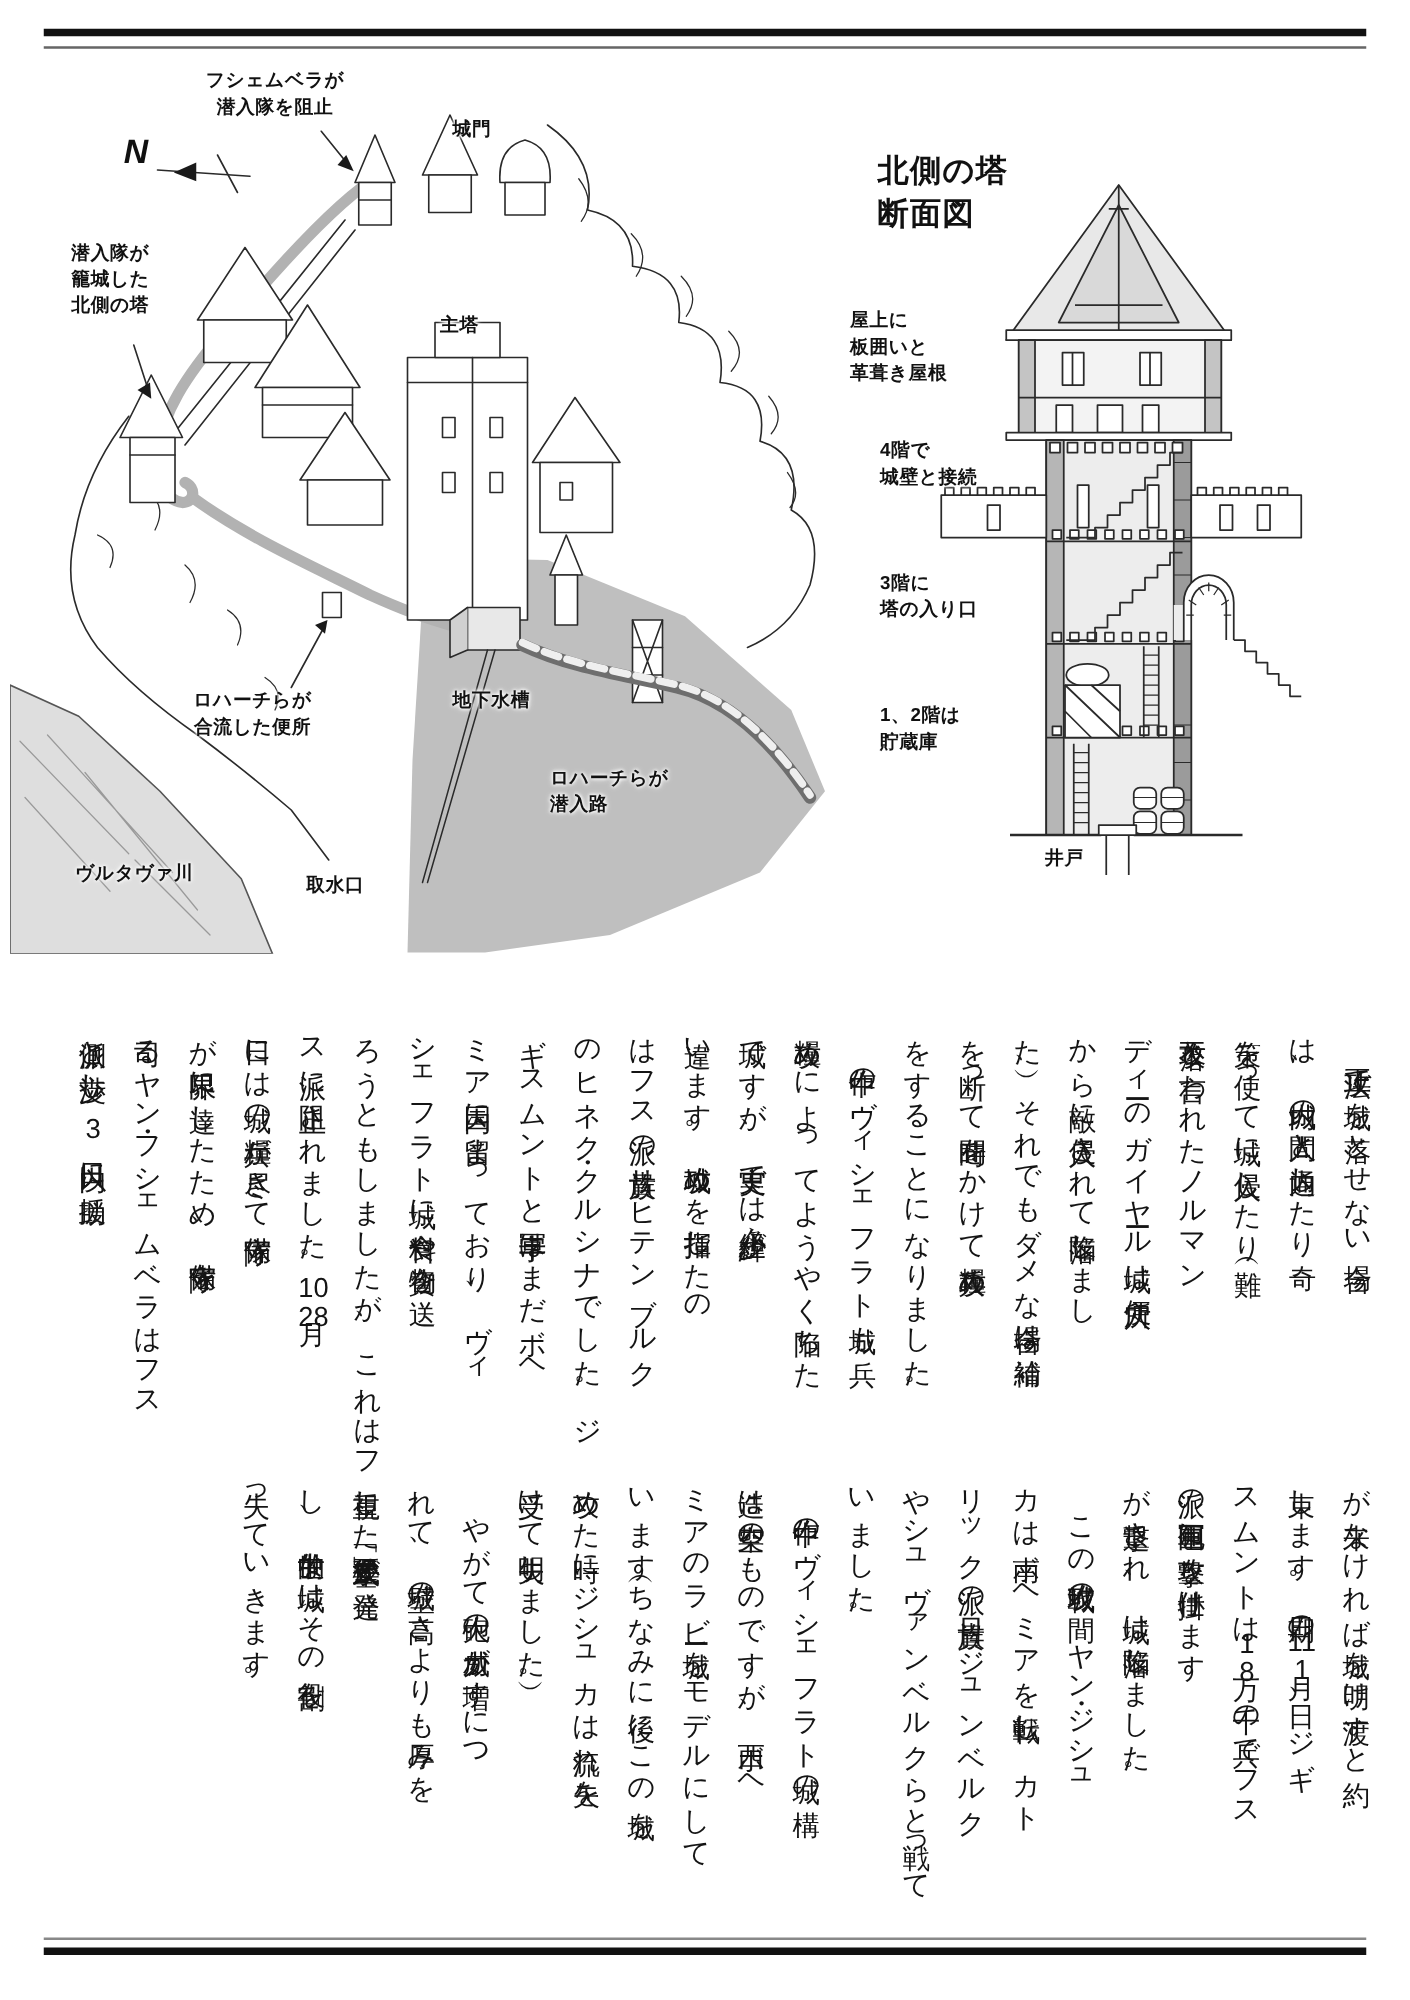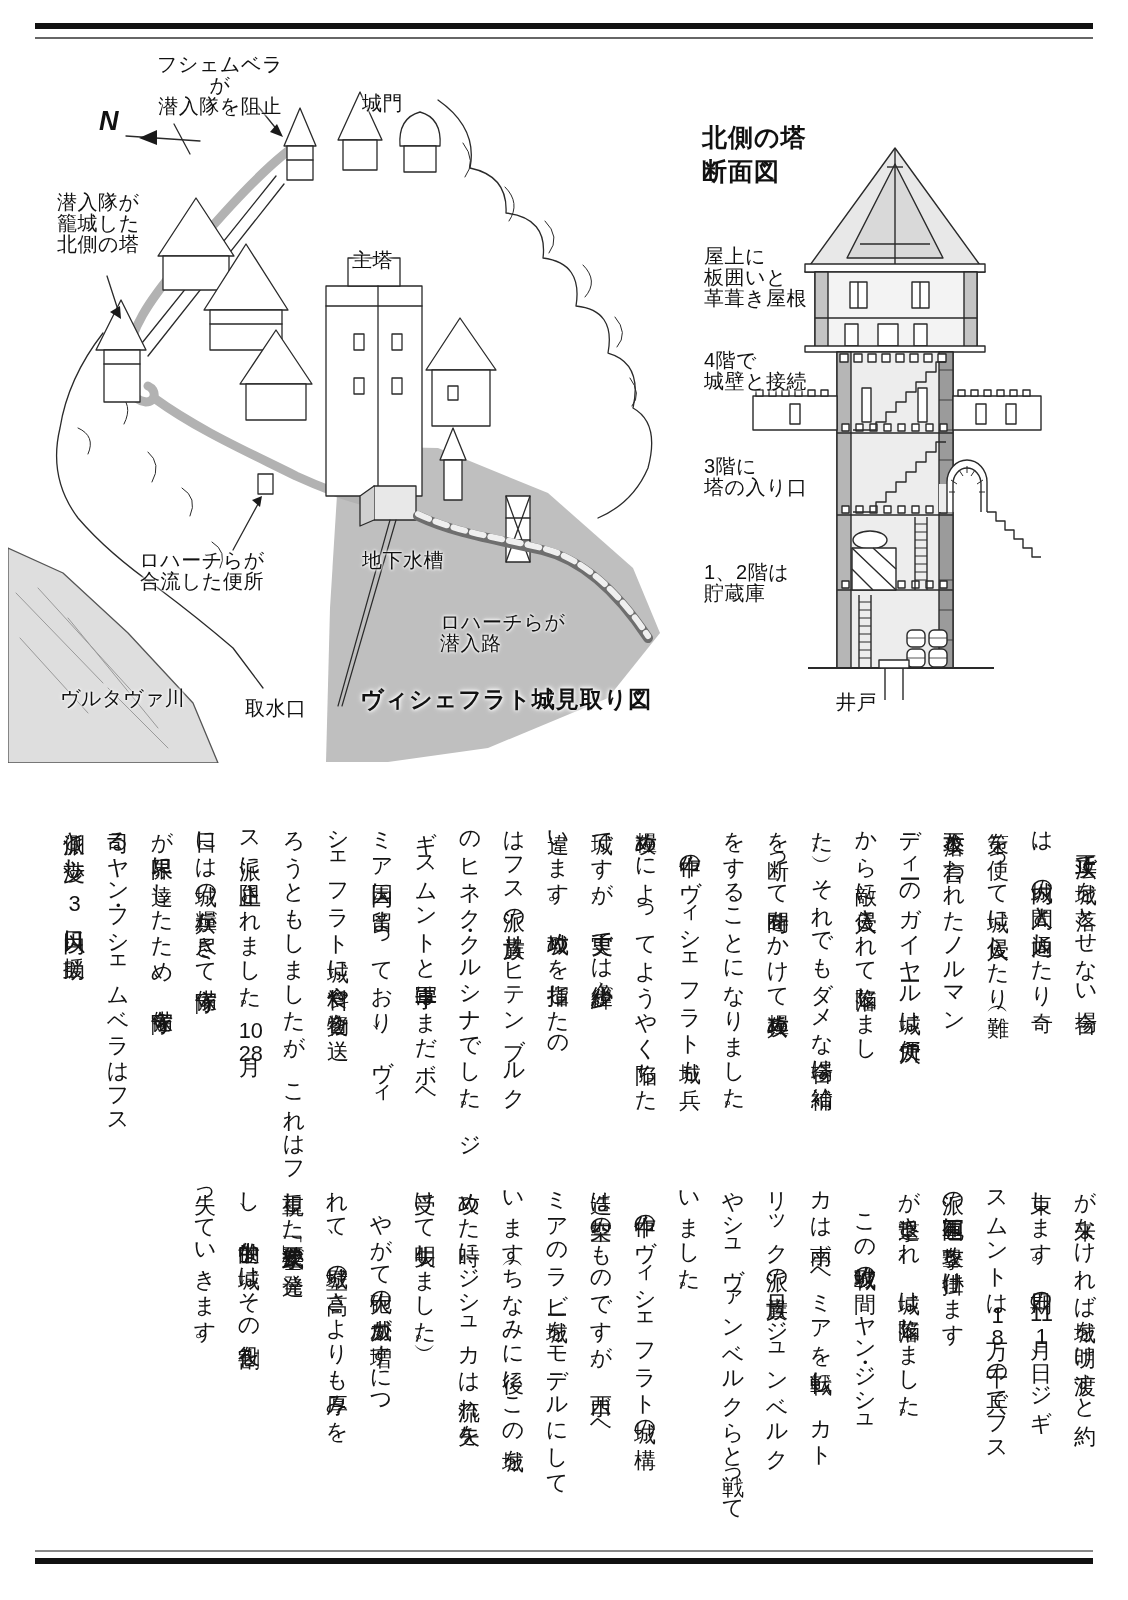--- a/index.html
+++ b/index.html
@@ -3,21 +3,21 @@
 <meta charset="utf-8">
 <style>
   html,body { margin:0; padding:0; background:#888; }
   .page {
     position:relative; width:1128px; height:1600px; margin:0 auto;
     background:#ffffff; overflow:hidden;
     font-family:"Liberation Sans", sans-serif; color:#111;
   }
   .rule { position:absolute; }
   .lbl {
-    position:absolute; font-size:20px; line-height:21px; font-weight:400;
+    position:absolute; font-size:15px; line-height:21px; font-weight:700;
     white-space:pre-line; color:#111; letter-spacing:0.5px;
     text-shadow:0 0 3px #fff, 0 0 3px #fff, 0 0 5px #fff;
   }
   .lbl.center { text-align:center; }
   .map-title {
     position:absolute; font-size:23px; font-weight:700; letter-spacing:1px;
     text-shadow:0 0 3px #fff, 0 0 4px #fff, 0 0 6px #fff;
   }
   .tower-title {
     position:absolute; font-size:25px; line-height:34px; font-weight:700;
@@ -152,21 +152,20 @@
 籠城した
 北側の塔</div>
   <div class="lbl" style="left:352px;top:250px;">主塔</div>
   <div class="lbl center" style="left:122px;top:550px;width:160px;">ロハーチらが
 合流した便所</div>
   <div class="lbl" style="left:362px;top:550px;">地下水槽</div>
   <div class="lbl" style="left:440px;top:612px;">ロハーチらが
 潜入路</div>
   <div class="lbl" style="left:60px;top:688px;">ヴルタヴァ川</div>
   <div class="lbl" style="left:245px;top:698px;">取水口</div>
-  <div class="map-title" style="left:360px;top:684px;">ヴィシェフラト城見取り図</div>
 
   <svg viewBox="0 0 300 560" style="left:750px;top:140px;width:300px;height:560px;">
     <g stroke="#2a2a2a" stroke-width="1.4" fill="none" stroke-linejoin="round">
 
       <g>
         <polygon points="145,8 55,132 235,132" fill="#e8e8e8"></polygon>
         <polygon points="145,24 97,118 193,118" fill="#d9d9d9"></polygon>
         <line x1="145" y1="8" x2="145" y2="127"></line>
         <line x1="110" y1="104" x2="180" y2="104"></line>
         <line x1="137" y1="27" x2="153" y2="27"></line>
@@ -295,30 +294,30 @@
       <g>
         <rect x="129" y="520" width="30" height="8" fill="#fff"></rect>
         <line x1="135" y1="528" x2="135" y2="560"></line>
         <line x1="153" y1="528" x2="153" y2="560"></line>
       </g>
     </g>
   </svg>
 
   <div class="tower-title" style="left:702px;top:120px;">北側の塔
 断面図</div>
-  <div class="lbl" style="left:704px;top:246px;">屋上に
+  <div class="lbl" style="left:680px;top:246px;">屋上に
 板囲いと
 革葺き屋根</div>
   <div class="lbl" style="left:704px;top:350px;">4階で
 城壁と接続</div>
   <div class="lbl" style="left:704px;top:456px;">3階に
 塔の入り口</div>
   <div class="lbl" style="left:704px;top:562px;">1、2階は
 貯蔵庫</div>
-  <div class="lbl" style="left:836px;top:676px;margin-top:16px;">井戸</div>
+  <div class="lbl" style="left:836px;top:676px;">井戸</div>
 
   <div class="vtext" style="left:50px;top:816px;width:1058px;height:366px;">　正攻法で城を落とせない場合
 は、城内の人間と内通したり奇
 策を使って城に侵入したり（難
 攻不落と言われたノルマン
 ディーのガイヤール城は便所穴
 から敵に侵入されて陥落しまし
 た）、それでもダメな場合は補給
 を断って時間をかけて兵糧攻め
 をすることになりました。

